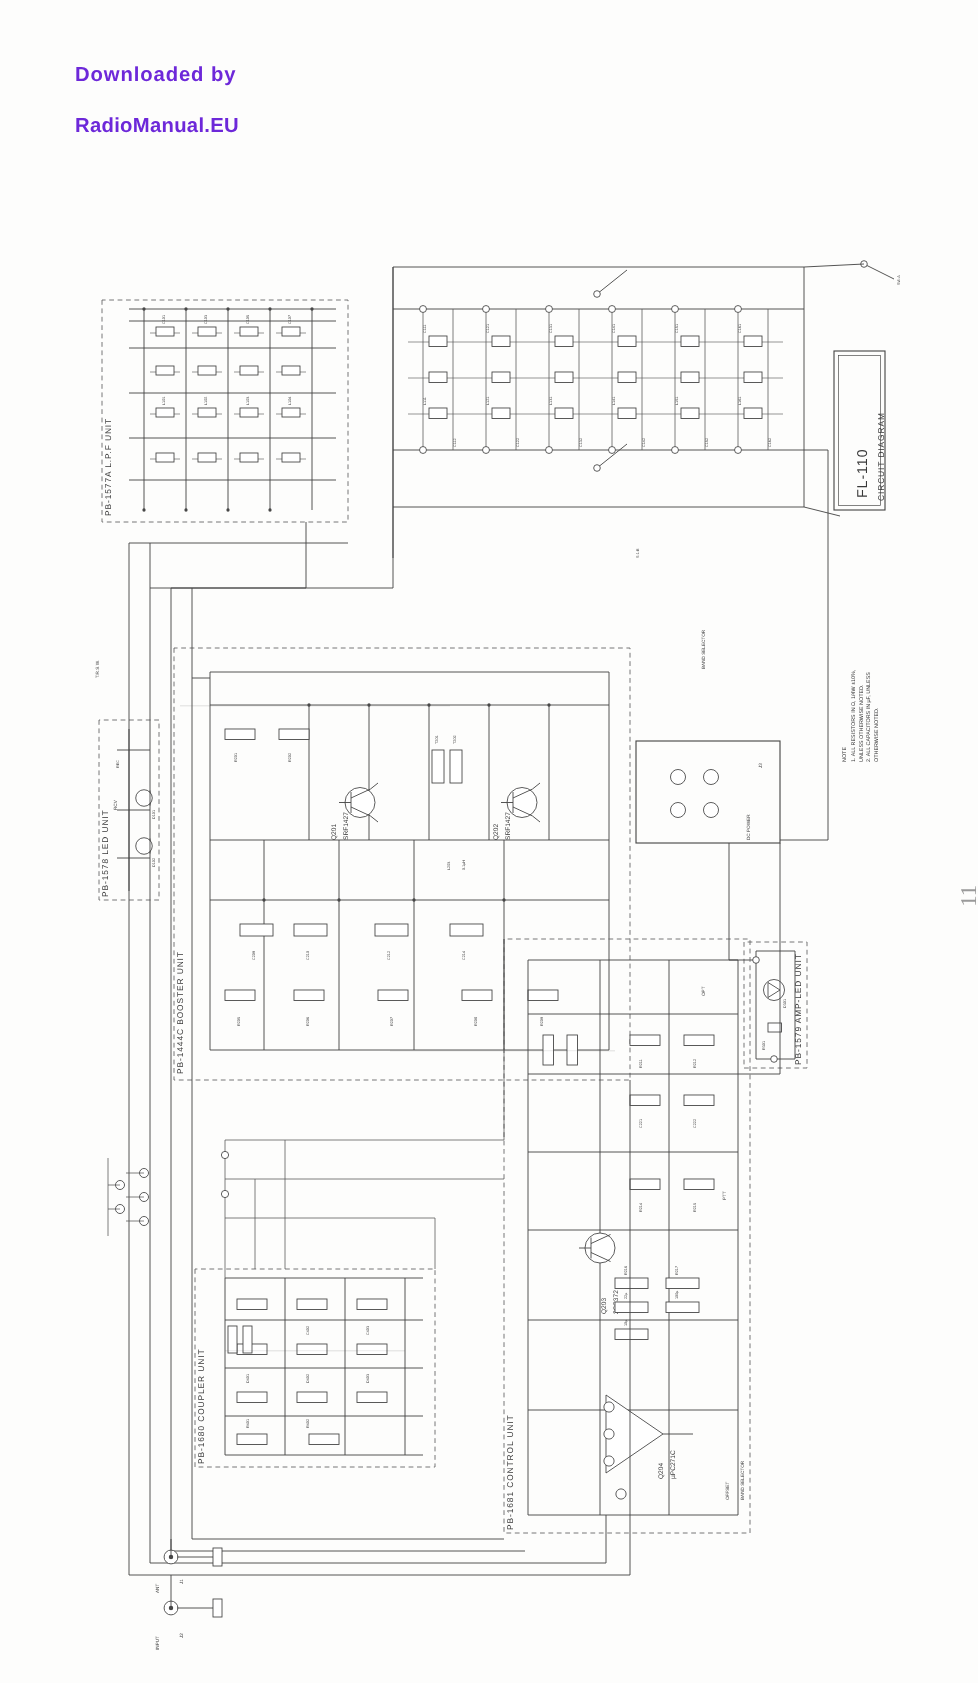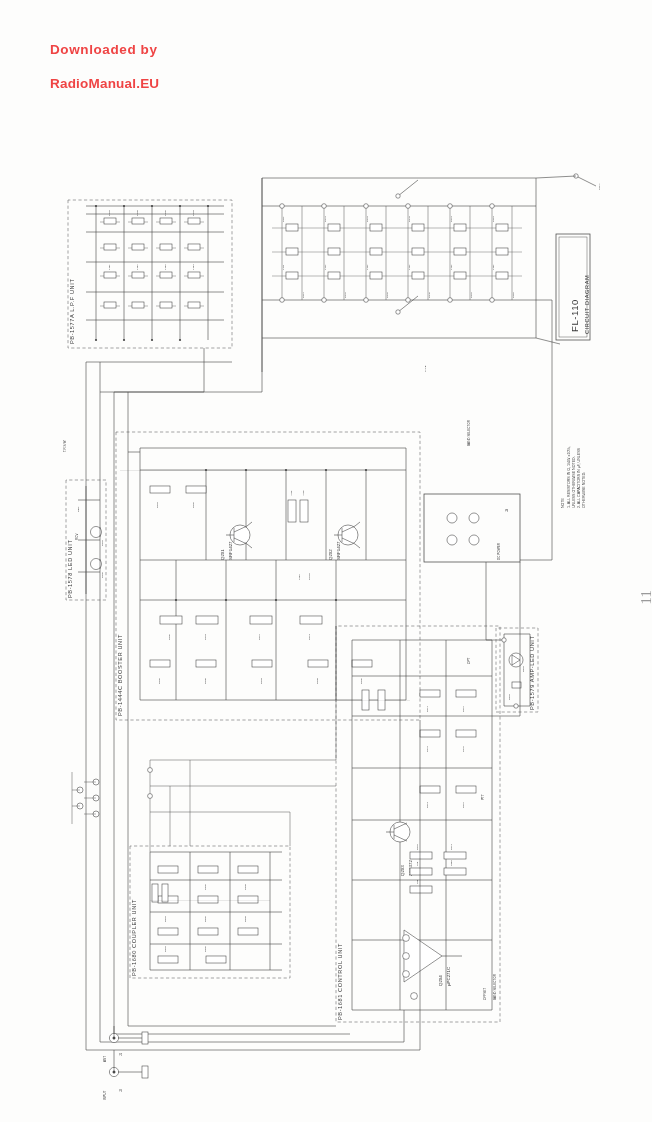--- a/index.html
+++ b/index.html
@@ -7,21 +7,21 @@
   body{
     width:652px;height:1122px;position:relative;overflow:hidden;
     font-family:"Liberation Sans",sans-serif;
     background:#fdfdfc;
   }
   
   #watermark{
     position:absolute;left:50px;top:24px;
     font-family:"Liberation Sans",sans-serif;
     font-weight:bold;font-size:13.5px;line-height:17px;
-    color:#ef4444;letter-spacing:.2px;white-space:pre-line;
+    color:#6d28d9;letter-spacing:.2px;white-space:pre-line;
   }
   #watermark .w-line{display:block;}
   #watermark .w-line:first-child{letter-spacing:.6px;}
 
   
   #sheet{
     position:absolute;left:0;top:0;width:652px;height:1122px;
     filter:grayscale(1) contrast(1.05);
   }
   svg{display:block;}

